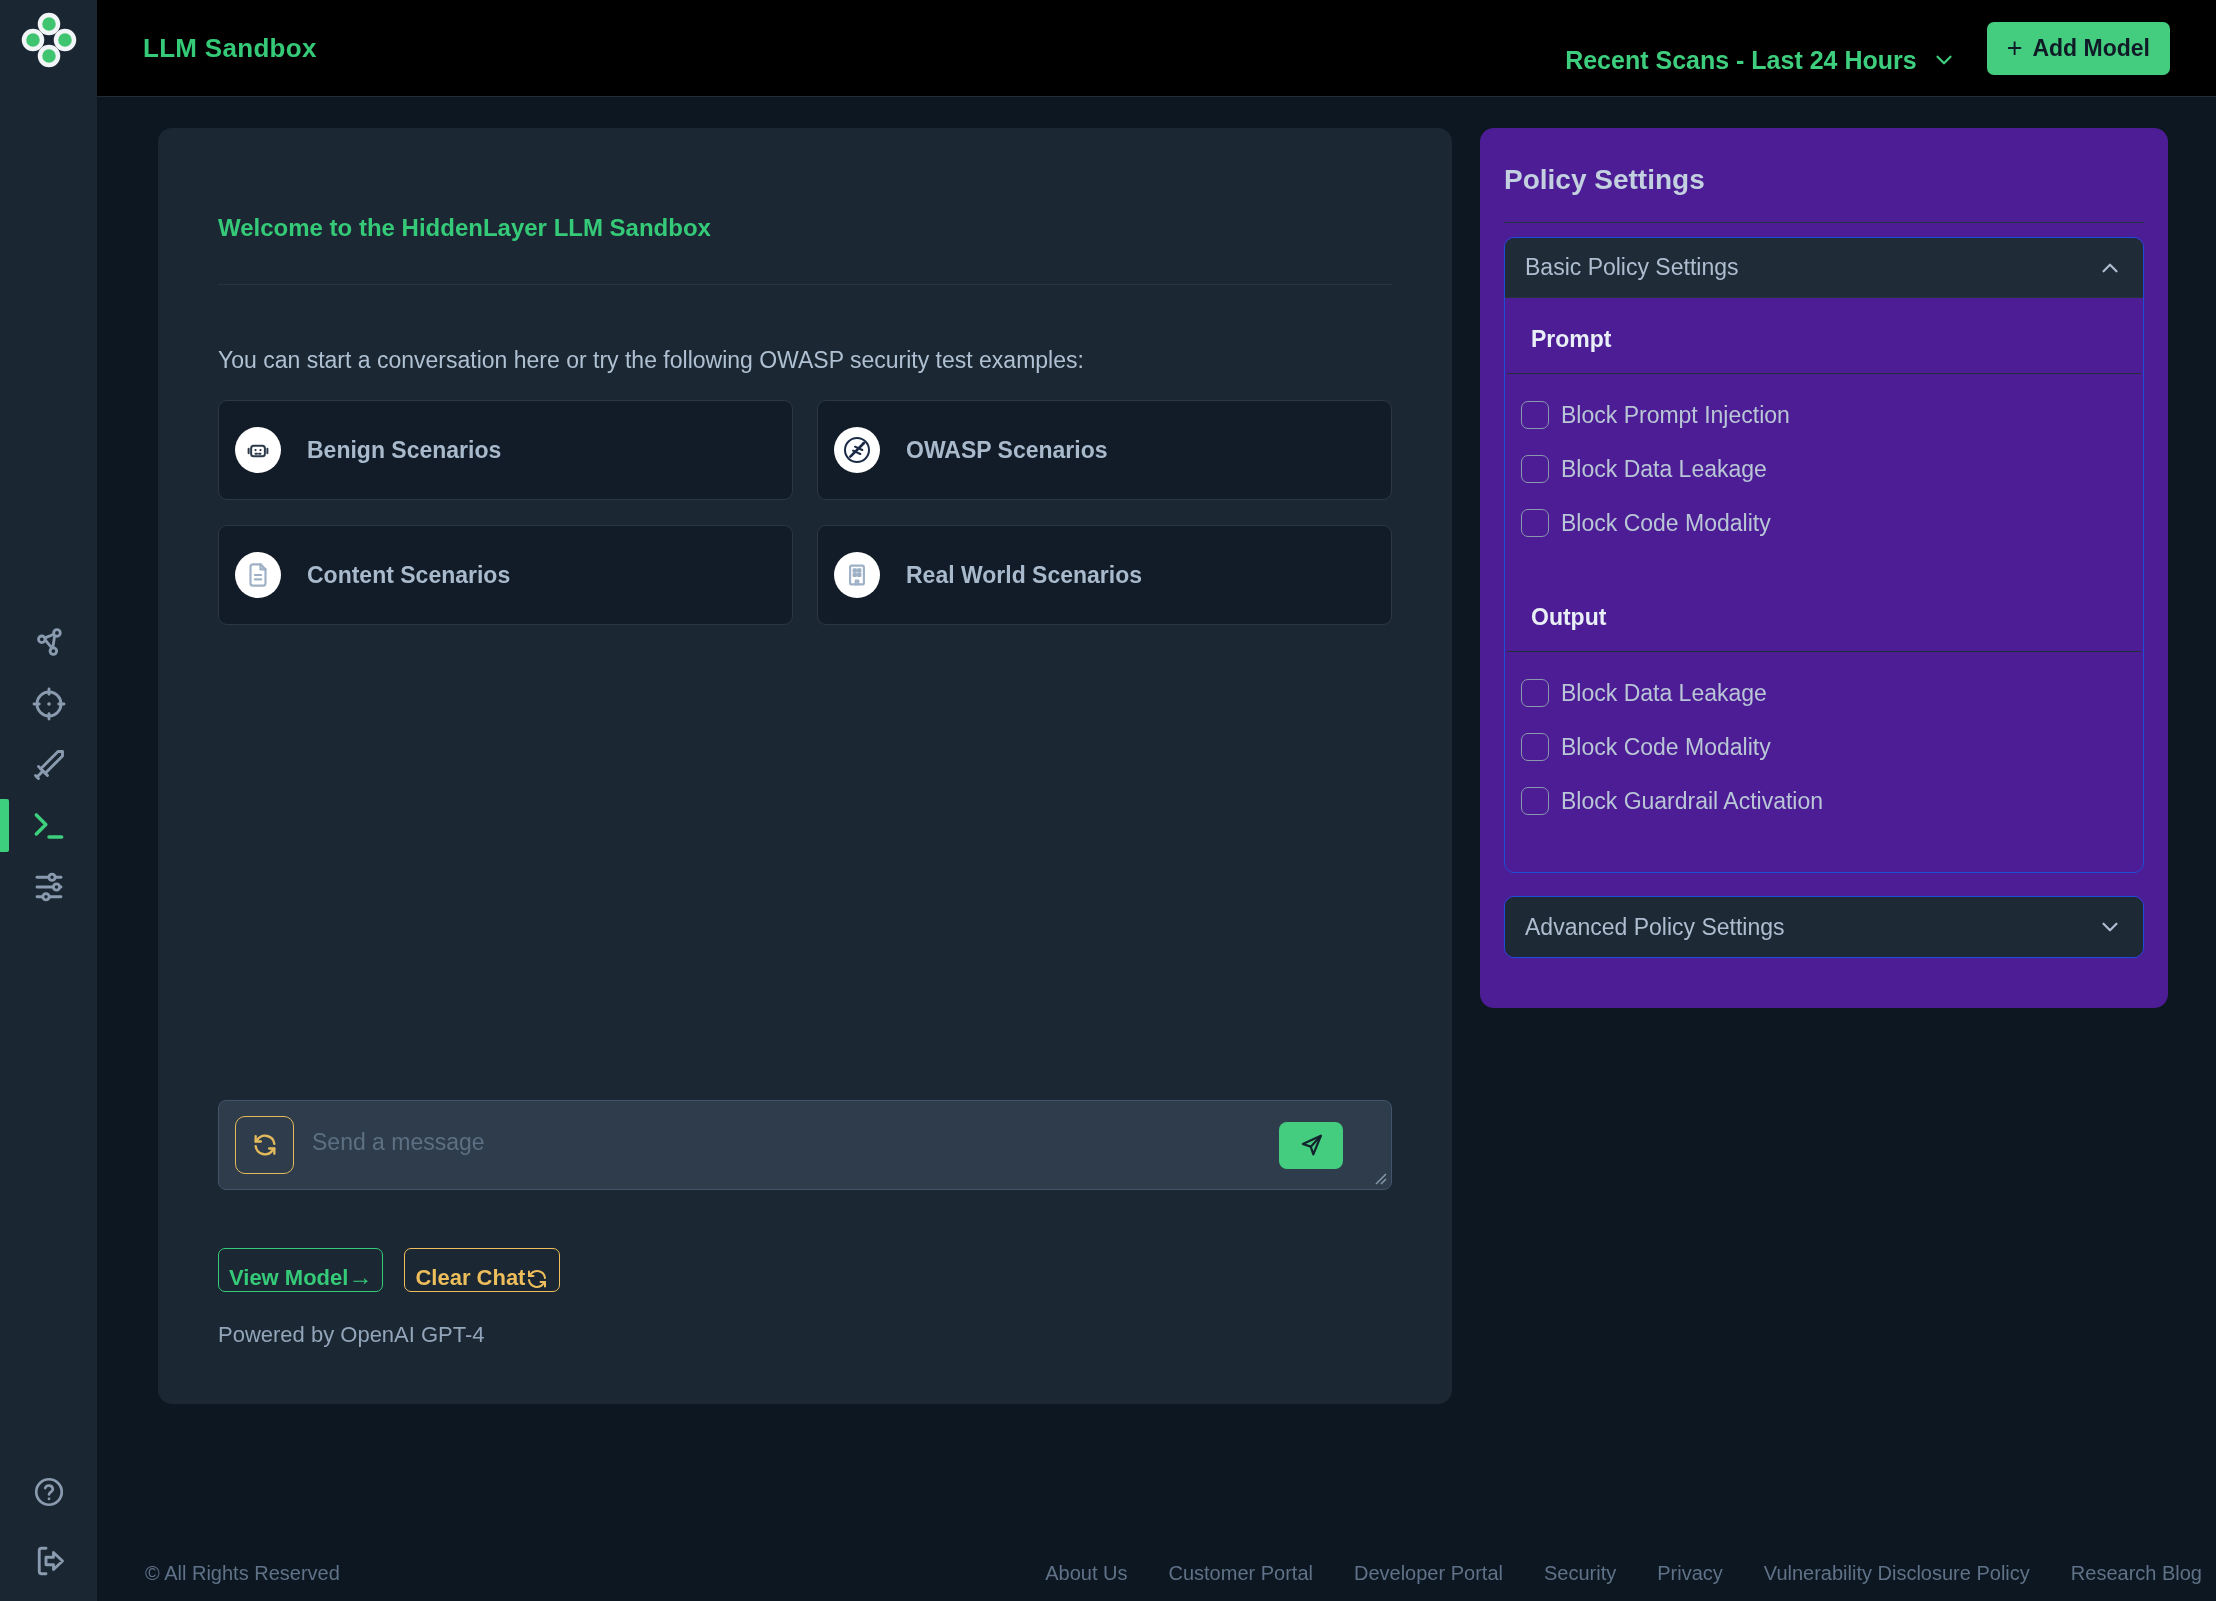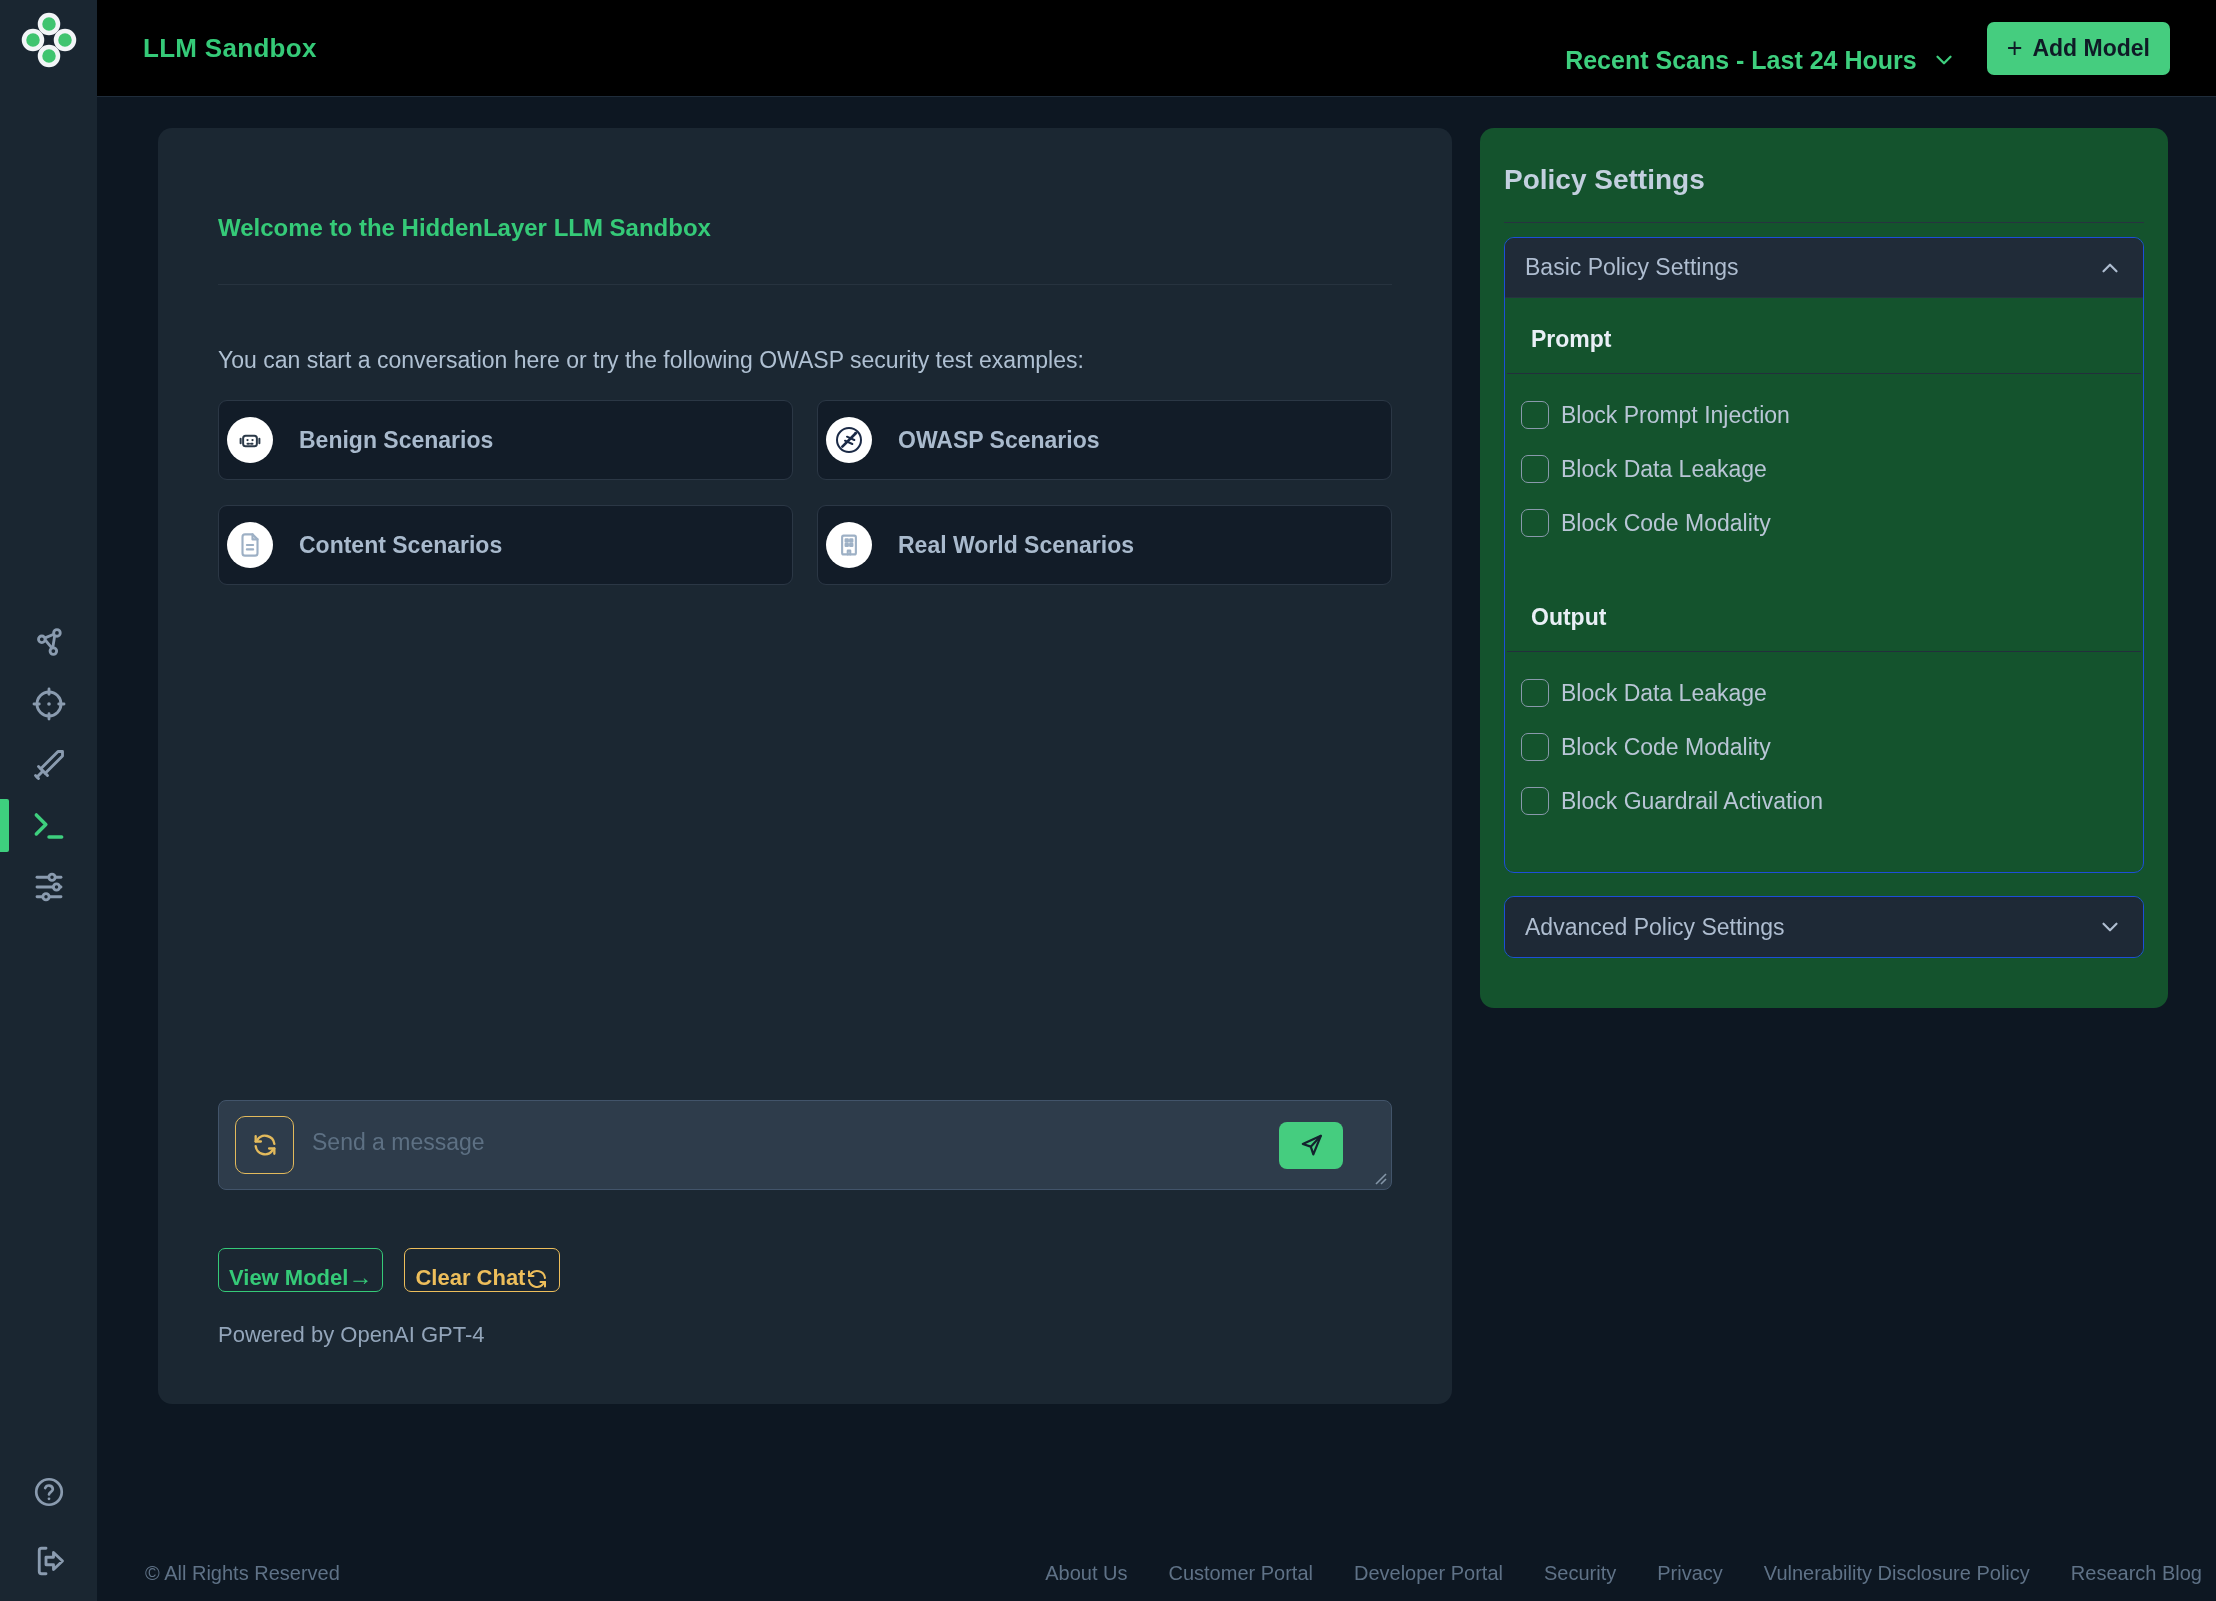--- a/index.html
+++ b/index.html
@@ -54,22 +54,22 @@
     padding:86px 60px 56px; display:flex; flex-direction:column; flex-shrink:0;
   }
   .welcome-title { color:#35CA78; font-size:24px; font-weight:bold; }
   .divider { border:none; border-top:1px solid #27333F; margin:42px 0 0; }
   .intro-text { color:#AFC0D2; font-size:23px; margin-top:62px; }
   .scenario-grid {
     margin-top:26px; display:grid; grid-template-columns:1fr 1fr;
     column-gap:24px; row-gap:25px;
   }
   .scenario-card {
-    height:80px; background:#121C28; border:1px solid #2B3745; border-radius:9px;
-    display:flex; align-items:center; padding:0 8px; gap:26px; cursor:pointer;
+    height:100px; background:#121C28; border:1px solid #2B3745; border-radius:9px;
+    display:flex; align-items:center; padding:0 16px; gap:26px; cursor:pointer;
   }
   .scenario-icon {
     width:46px; height:46px; background:#FFFFFF; border-radius:50%;
     display:flex; align-items:center; justify-content:center; flex-shrink:0;
   }
   .scenario-label { color:#A9BACD; font-size:23px; font-weight:bold; }
 
   .chat-bottom { margin-top:auto; }
   .input-wrap {
     position:relative; height:90px; background:#2E3C4B; border:1px solid #42546A;
@@ -98,21 +98,21 @@
     font-weight:bold; padding:0 10px; height:44px; display:flex; align-items:flex-end;
     cursor:pointer;
   }
   .btn-green { border:1.5px solid #35CA78; color:#35CA78; }
   .btn-yellow { border:1.5px solid #EDBE5B; color:#EDBE5B; }
   .arrow-glyph { font-size:24px; }
   .powered-by { margin-top:30px; color:#93A5BA; font-size:22px; }
 
   
   .policy-panel {
-    width:688px; height:880px; background:#14532d; border-radius:14px;
+    width:688px; height:880px; background:#4c1d95; border-radius:14px;
     margin-left:28px; padding:36px 24px; flex-shrink:0;
   }
   .policy-title { color:#C3D0DF; font-size:28px; font-weight:600; }
   .policy-divider { border:none; border-top:1px solid #27333F; margin:26px 0 0; }
   .accordion { border:1px solid #1d4ed8; border-radius:10px; margin-top:14px; overflow:hidden; }
   .accordion + .accordion { margin-top:23px; }
   .accordion-header {
     height:60px; display:flex; align-items:center; padding:0 20px;
     color:#AEBDD0; font-size:23px; cursor:pointer; background:#1E2936;
   }

